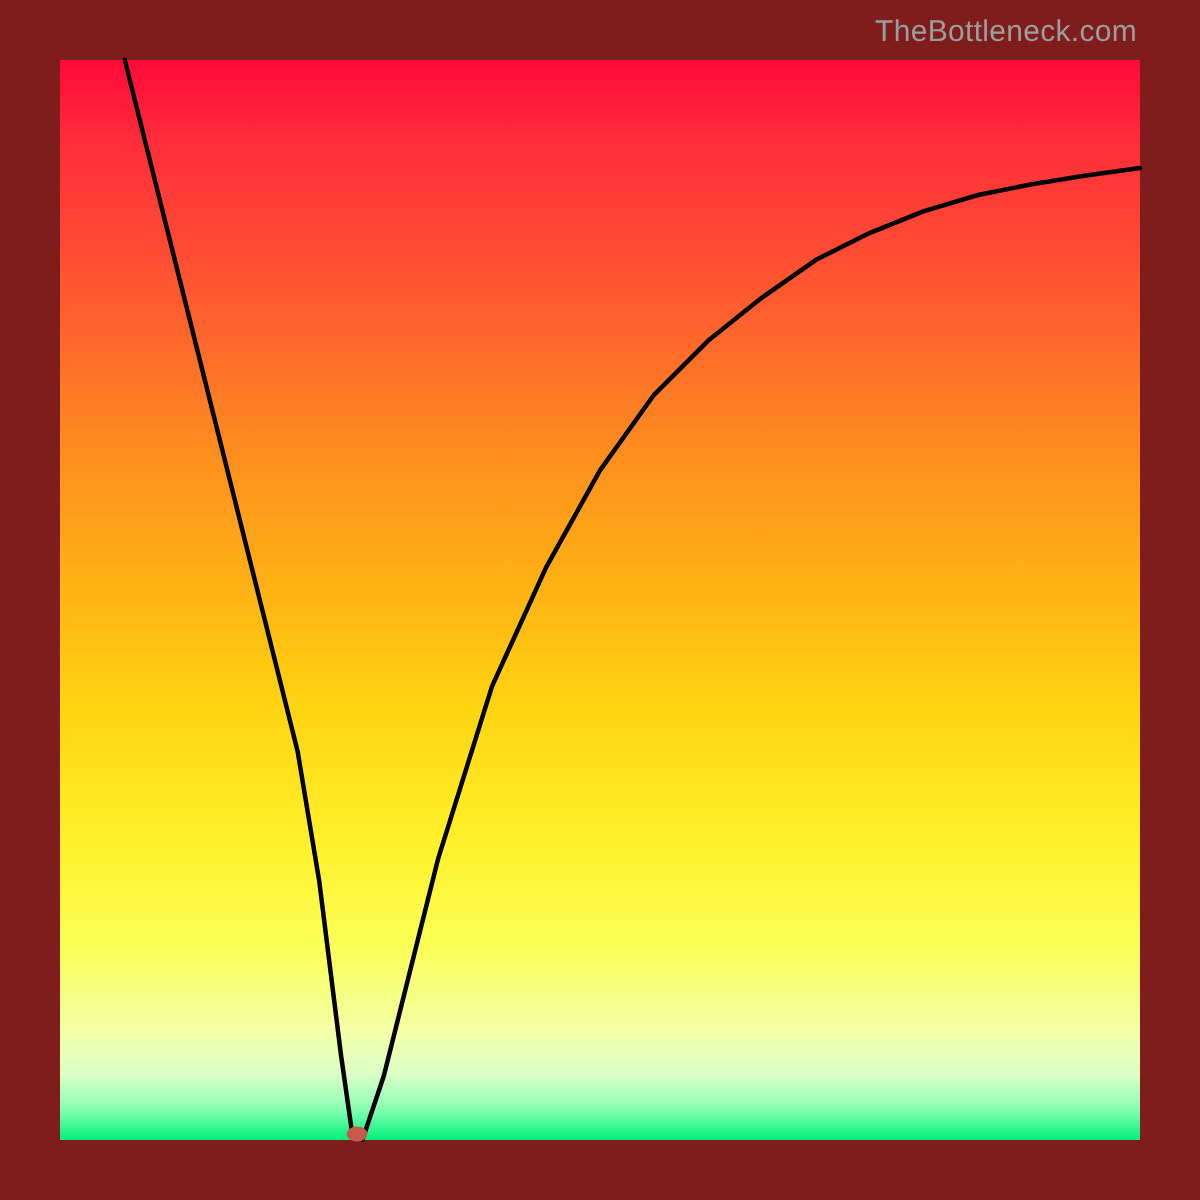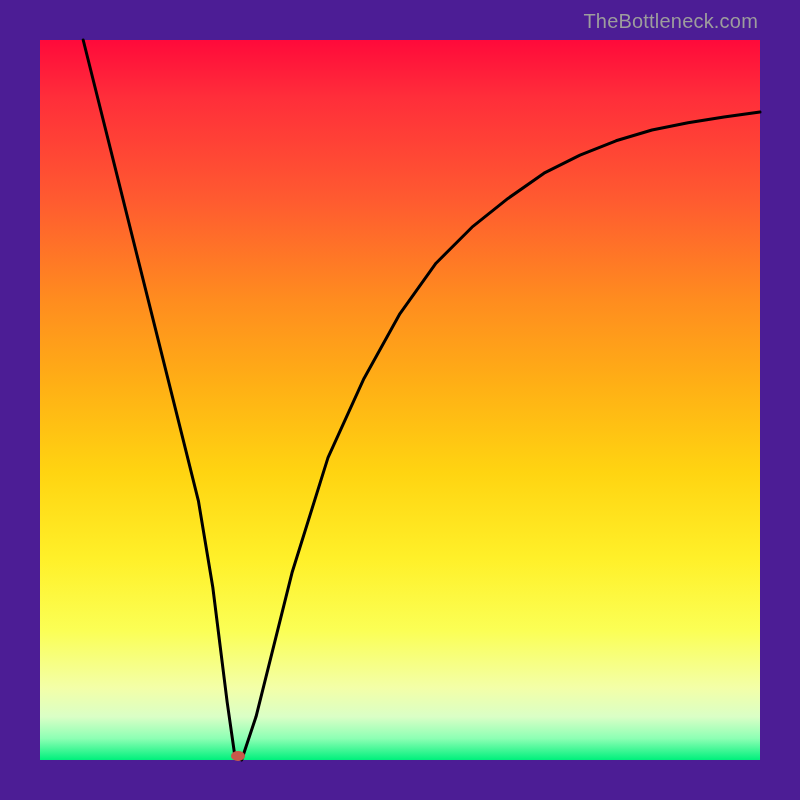--- a/index.html
+++ b/index.html
@@ -7,21 +7,21 @@
     padding: 0;
     width: 800px;
     height: 800px;
     background: #000;
     font-family: Arial, Helvetica, sans-serif;
   }
   .frame {
     position: relative;
     width: 800px;
     height: 800px;
-    background: #4c1d95;
+    background: #7f1d1d;
   }
   .plot-area {
     position: absolute;
     left: 40px;
     top: 40px;
     width: 720px;
     height: 720px;
     
     background: linear-gradient(
       to bottom,

